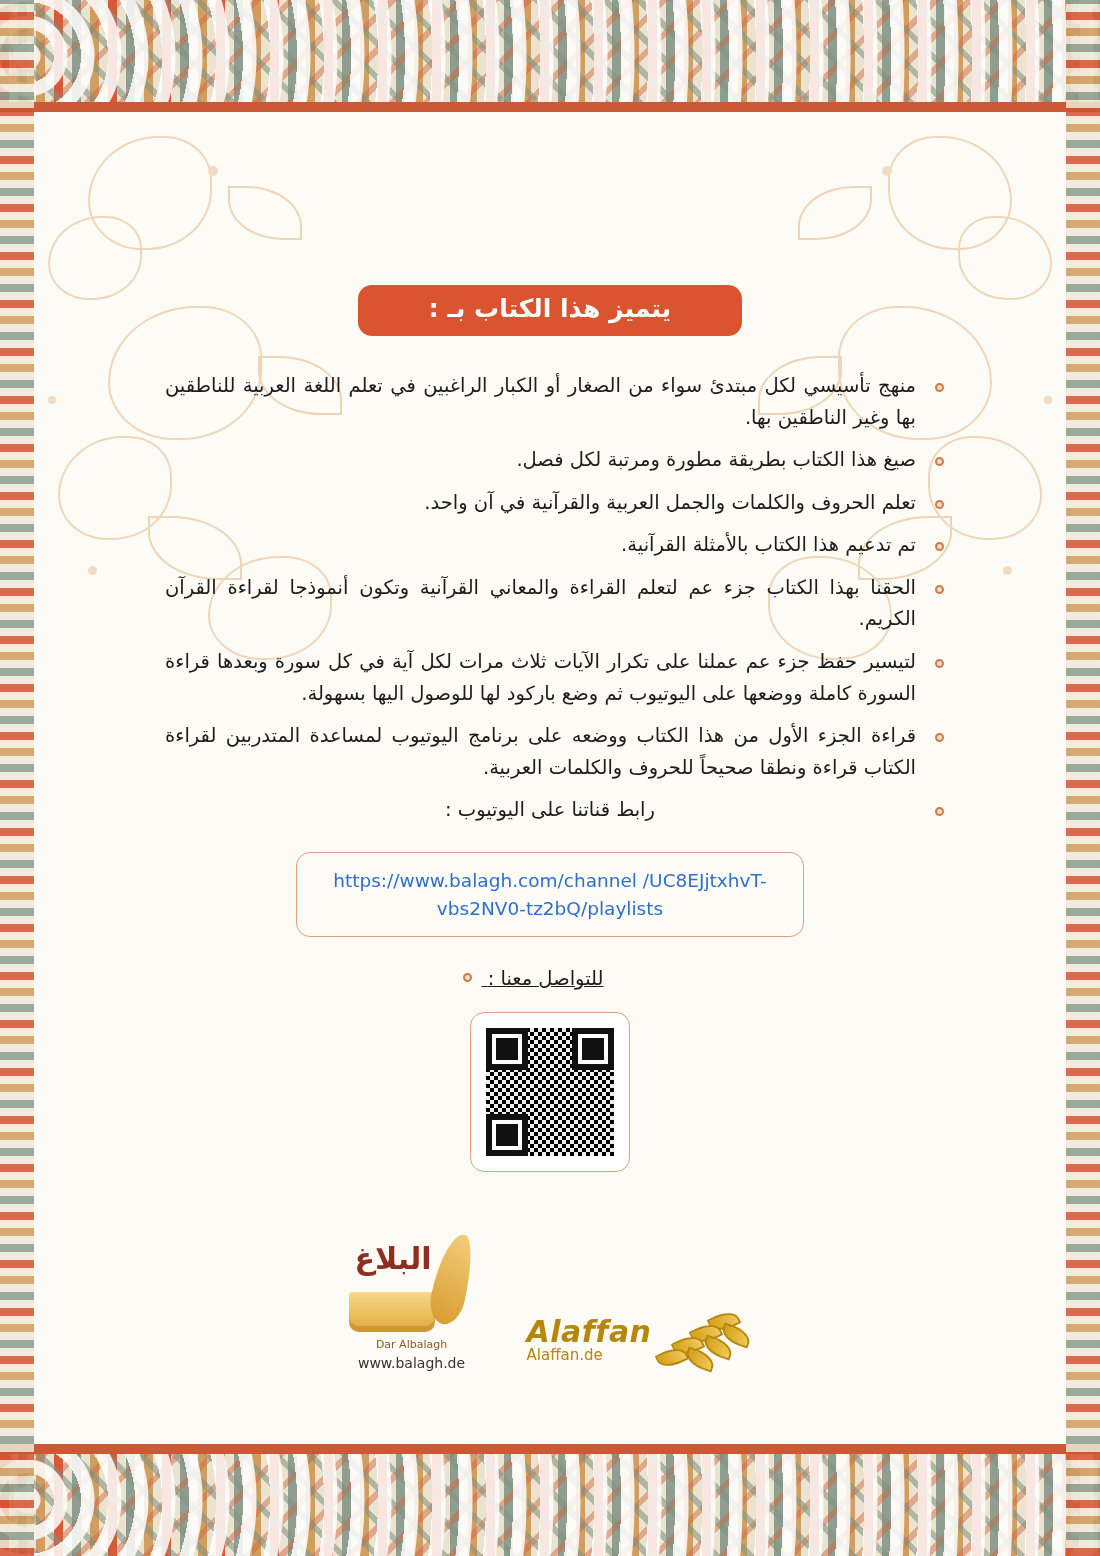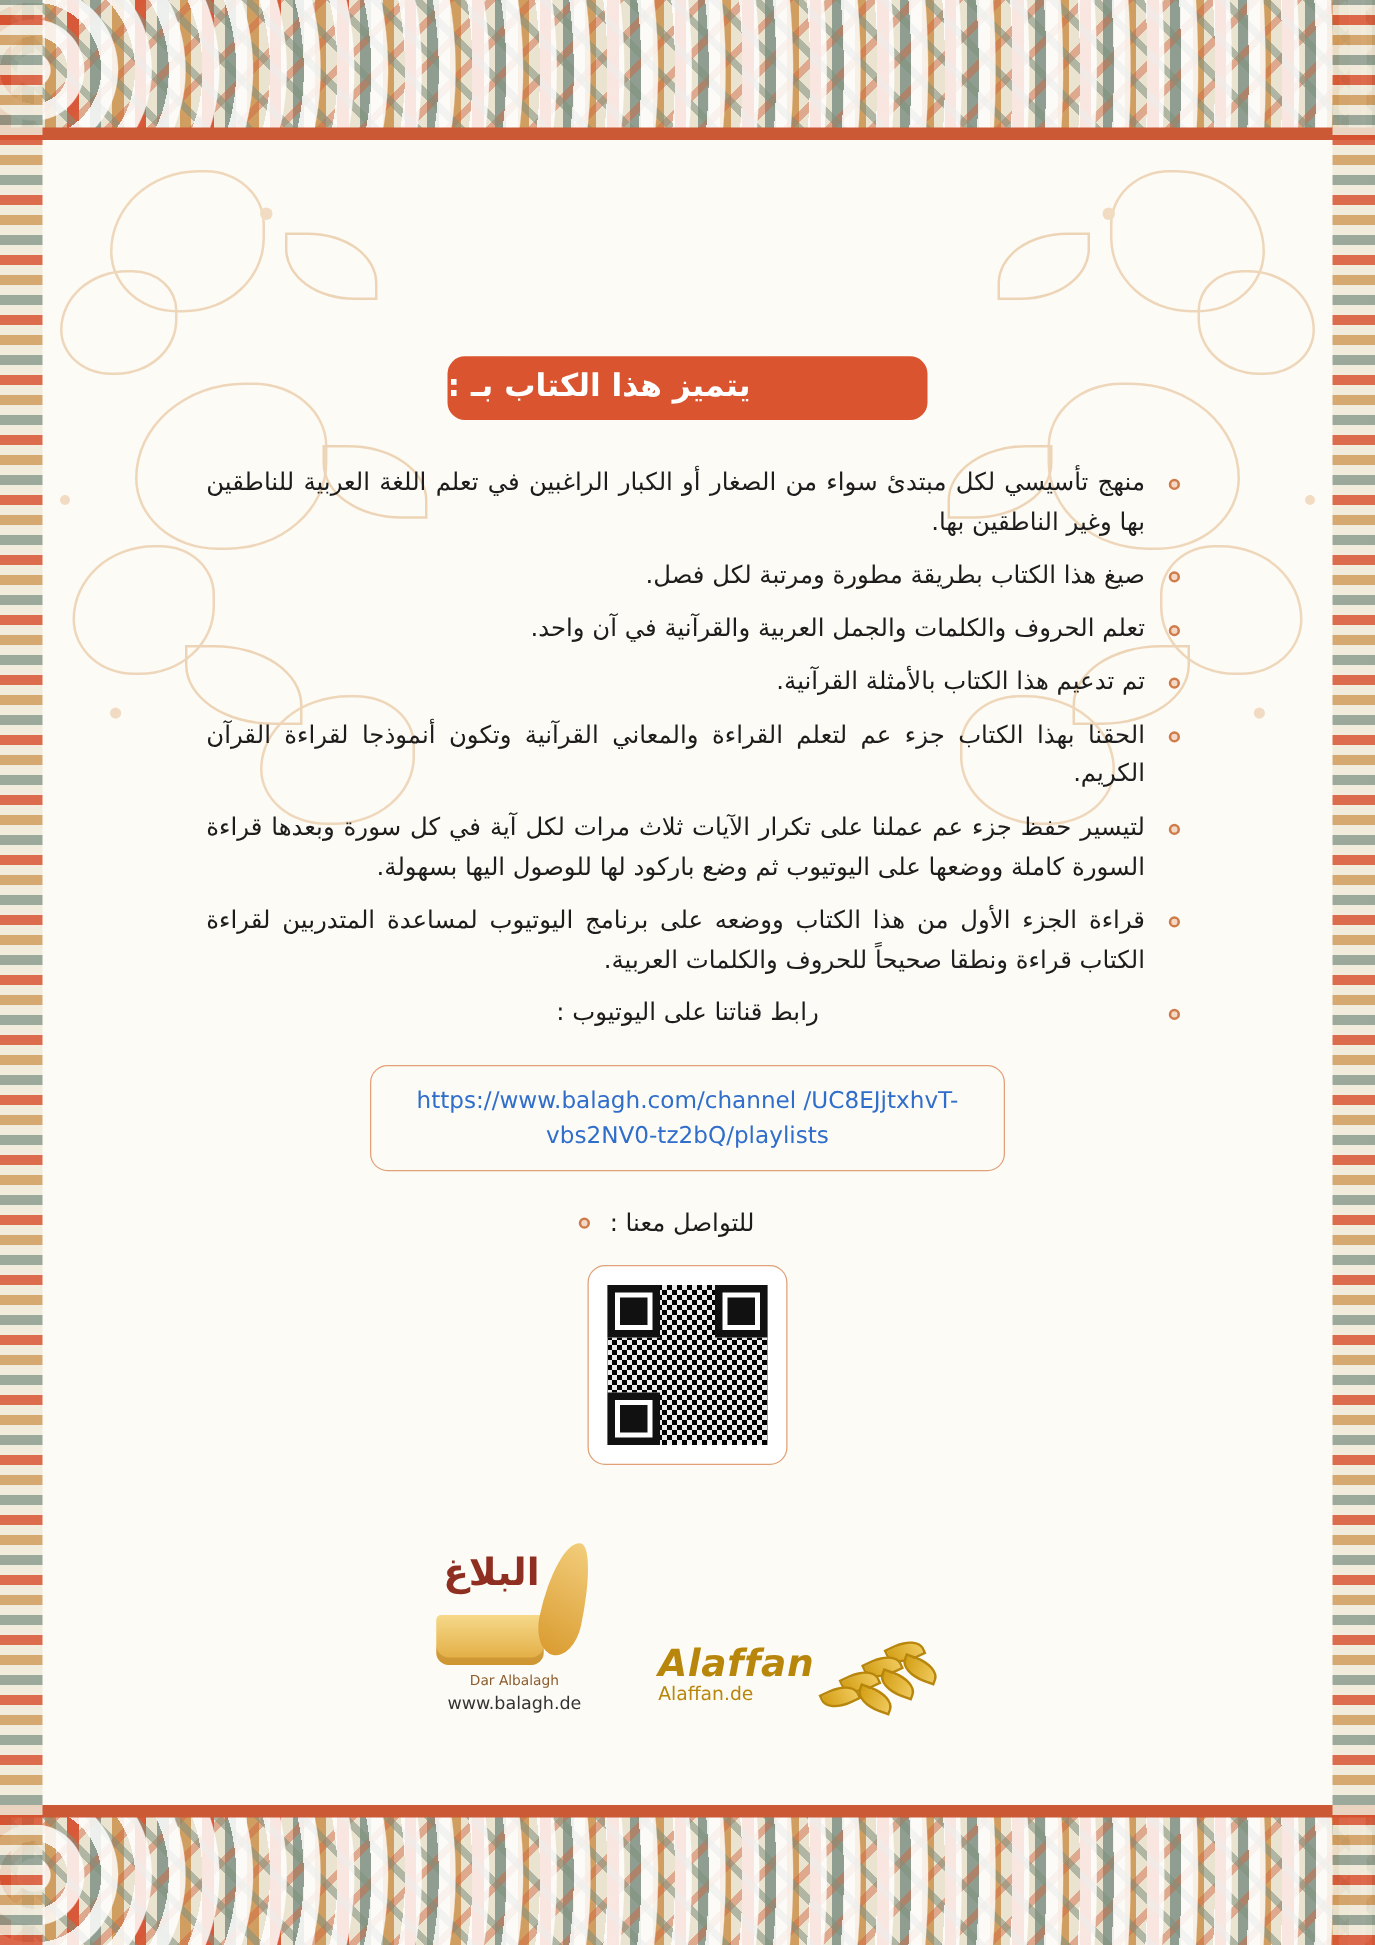--- a/index.html
+++ b/index.html
@@ -105,21 +105,21 @@
     text-align: right;
   }
 
   .title-banner {
     width: 384px;
     margin: 0 auto 34px auto;
     background: #d9542f;
     color: #ffffff;
     border-radius: 14px;
     padding: 9px 0 13px 0;
-    text-align: left;
+    text-align: center;
     font-size: 25px;
     font-weight: bold;
     letter-spacing: .5px;
   }
 
   ul.features {
     list-style: none;
     margin: 0;
     padding: 0 0 0 0;
   }
@@ -160,20 +160,21 @@
     word-break: break-word;
   }
 
   .contact-line {
     margin-top: 30px;
     position: relative;
     padding-right: 34px;
     font-size: 19.5px;
     color: #1c1c1c;
     text-align: center;
+    text-decoration: underline;
   }
   .contact-line .bullet {
     display: inline-block;
     width: 9px;
     height: 9px;
     border-radius: 50%;
     border: 2px solid #cf7b4a;
     background: #f3d9c6;
     box-sizing: border-box;
     margin-right: 10px;

